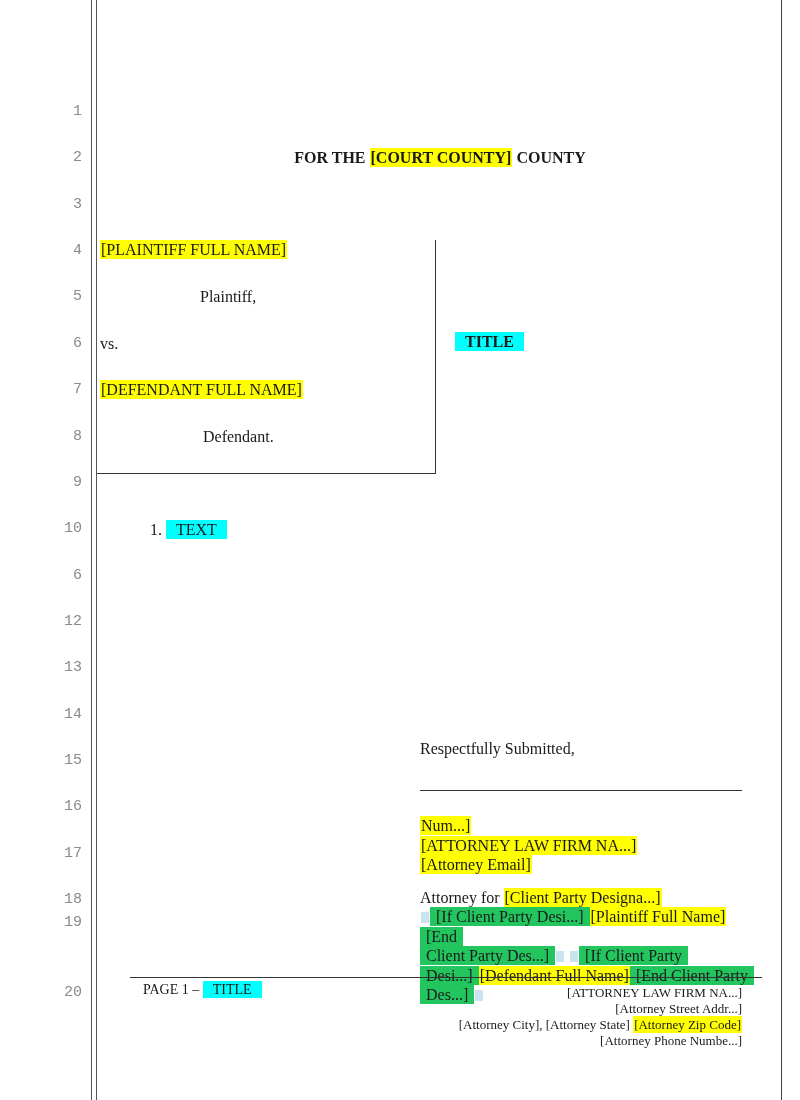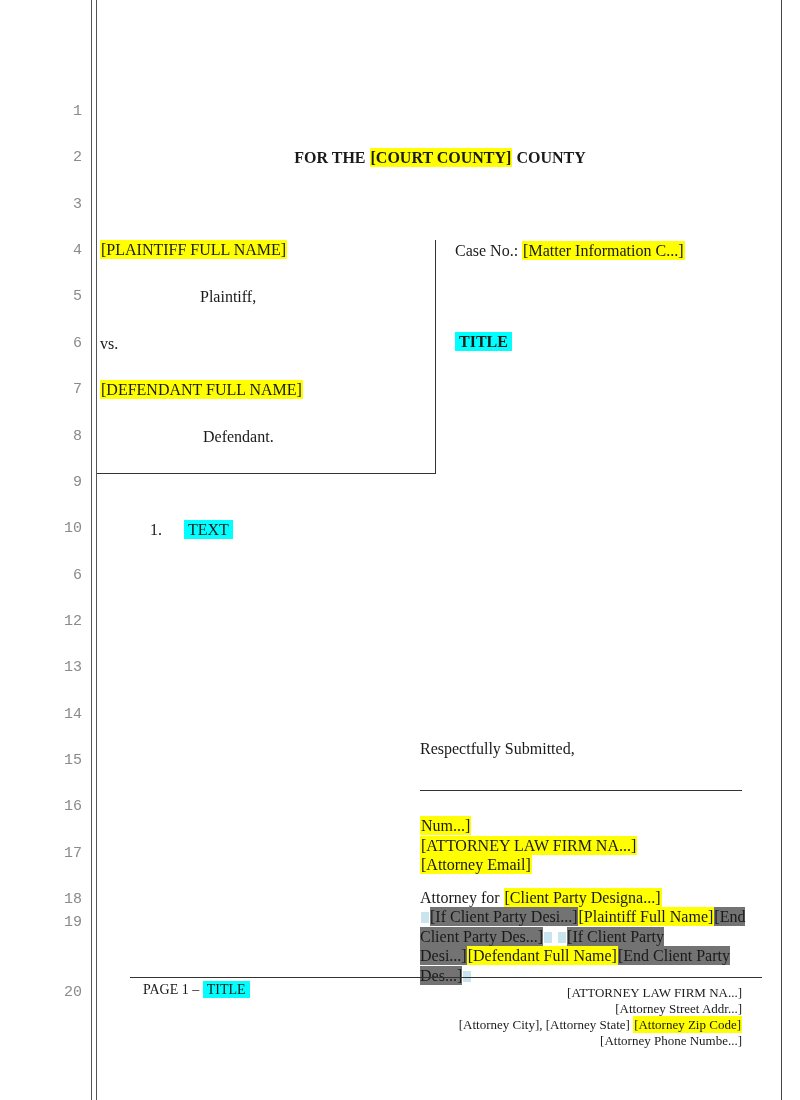--- a/index.html
+++ b/index.html
@@ -16,22 +16,22 @@
     position:absolute;left:91px;top:0;width:4px;height:1100px;
     border-left:1px solid #555;border-right:1px solid #555;
   }
   .vrule-right{
     position:absolute;left:781px;top:0;width:1px;height:1100px;background:#444;
   }
   .abs{position:absolute;}
   .center{width:680px;left:100px;text-align:center;}
   .bold{font-weight:bold;}
   .hl-y{background:#ffff00;padding:1px 1px;}
-  .hl-c{background:#00ffff;padding:1px 4px;}
-  .hl-g{background:#737373;padding:1px 0;}
+  .hl-c{background:#00ffff;padding:1px 10px;}
+  .hl-g{background:#22c55e;padding:1px 6px;}
   .sq{
     display:inline-block;width:8px;height:11px;background:#c9e4ef;
     vertical-align:-1px;margin:0 1px;
   }
   .caption-box{
     position:absolute;left:97px;top:240px;width:338px;height:233px;
     border-right:1px solid #333;border-bottom:1px solid #333;
   }
   .dated-line{
     display:inline-block;width:138px;height:14px;border-bottom:1px solid #555;
@@ -81,24 +81,23 @@
 
   <div class="abs center bold" style="top:149px"><span>FOR THE </span><span class="hl-y">[COURT COUNTY]</span><span> COUNTY</span></div>
 
   <div class="caption-box"></div>
   <div class="abs" style="left:100px;top:241px"><span class="hl-y">[PLAINTIFF FULL NAME]</span></div>
   <div class="abs" style="left:200px;top:288px">Plaintiff,</div>
   <div class="abs" style="left:100px;top:335px">vs.</div>
   <div class="abs" style="left:100px;top:381px"><span class="hl-y">[DEFENDANT FULL NAME]</span></div>
   <div class="abs" style="left:203px;top:428px">Defendant.</div>
 
-  <div class="abs" style="left:455px;top:242px"><span>Case No.: </span><span class="hl-y">[Matter Information C...]</span></div>
   <div class="abs bold" style="left:455px;top:333px"><span class="hl-c">TITLE</span></div>
 
-  <div class="abs" style="left:150px;top:521px"><span>1.</span><span class="hl-c" style="margin-left:22px">TEXT</span></div>
+  <div class="abs" style="left:150px;top:521px"><span>1.</span><span class="hl-c" style="margin-left:4px">TEXT</span></div>
 
 
   <div class="abs" style="left:420px;top:740px">Respectfully Submitted,</div>
 
   <div class="sigblock">
     <br>
     <span class="hl-y">Num...]</span><br>
     <span class="hl-y">[ATTORNEY LAW FIRM NA...]</span><br>
     <span class="hl-y">[Attorney Email]</span>
   </div>

